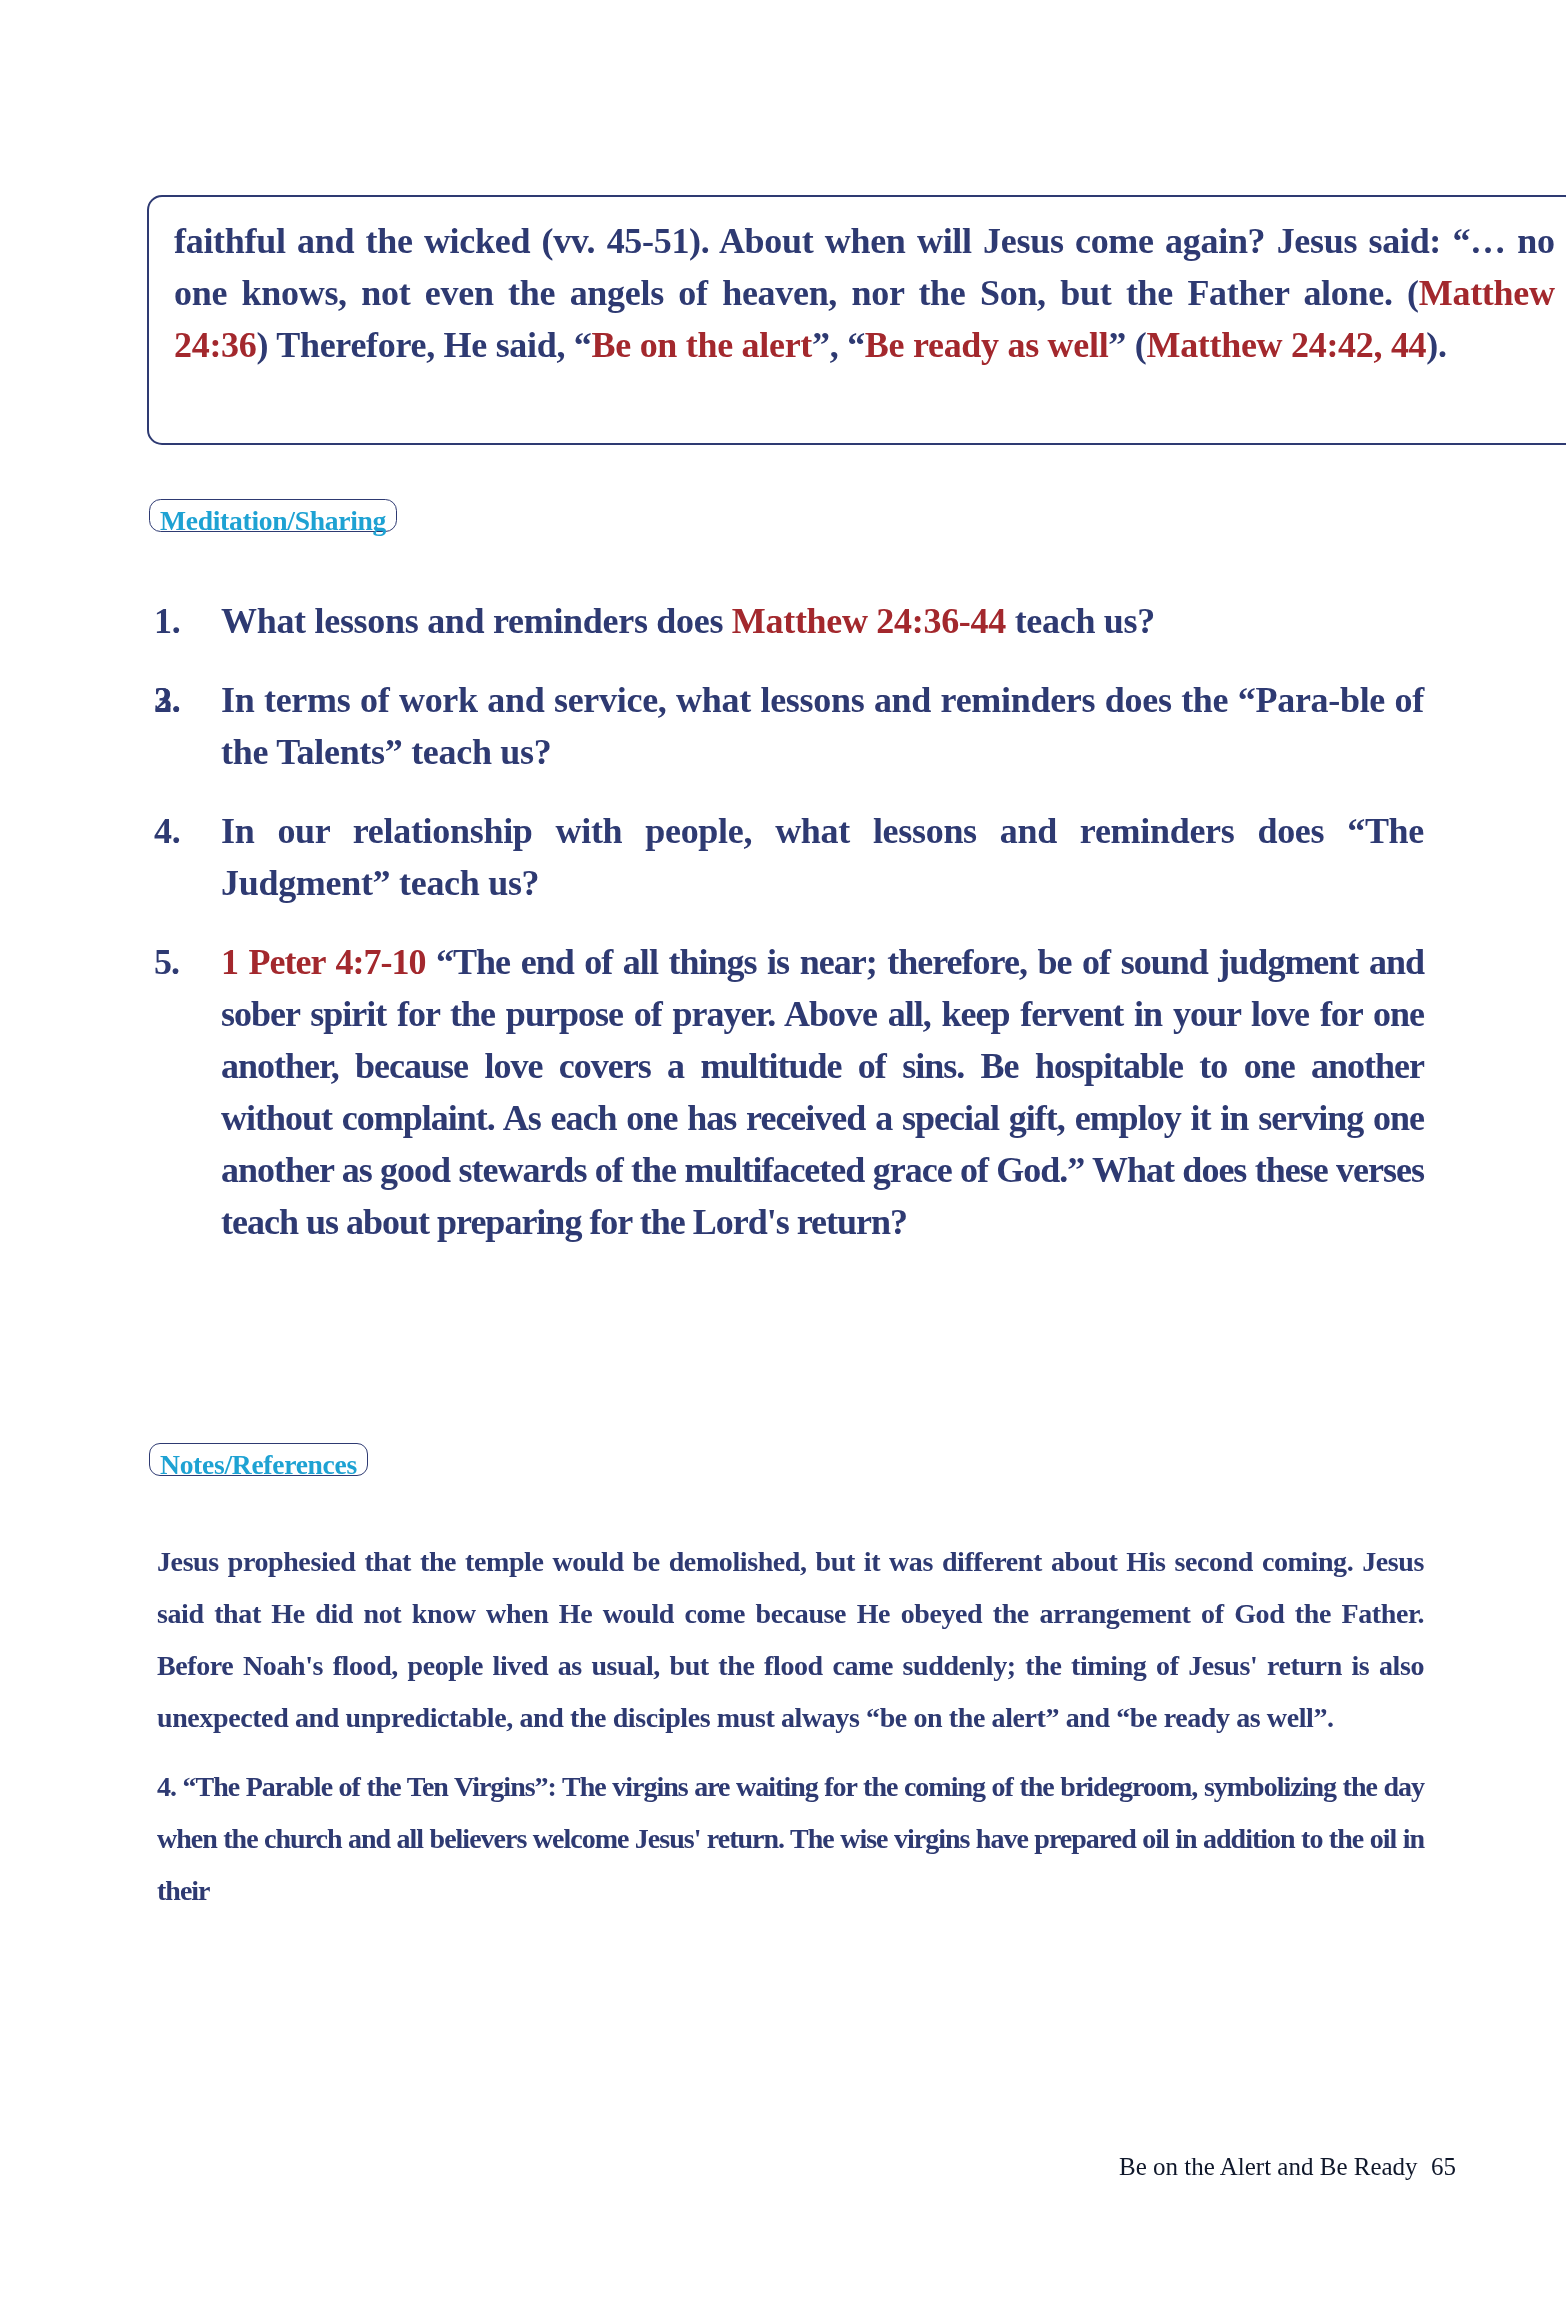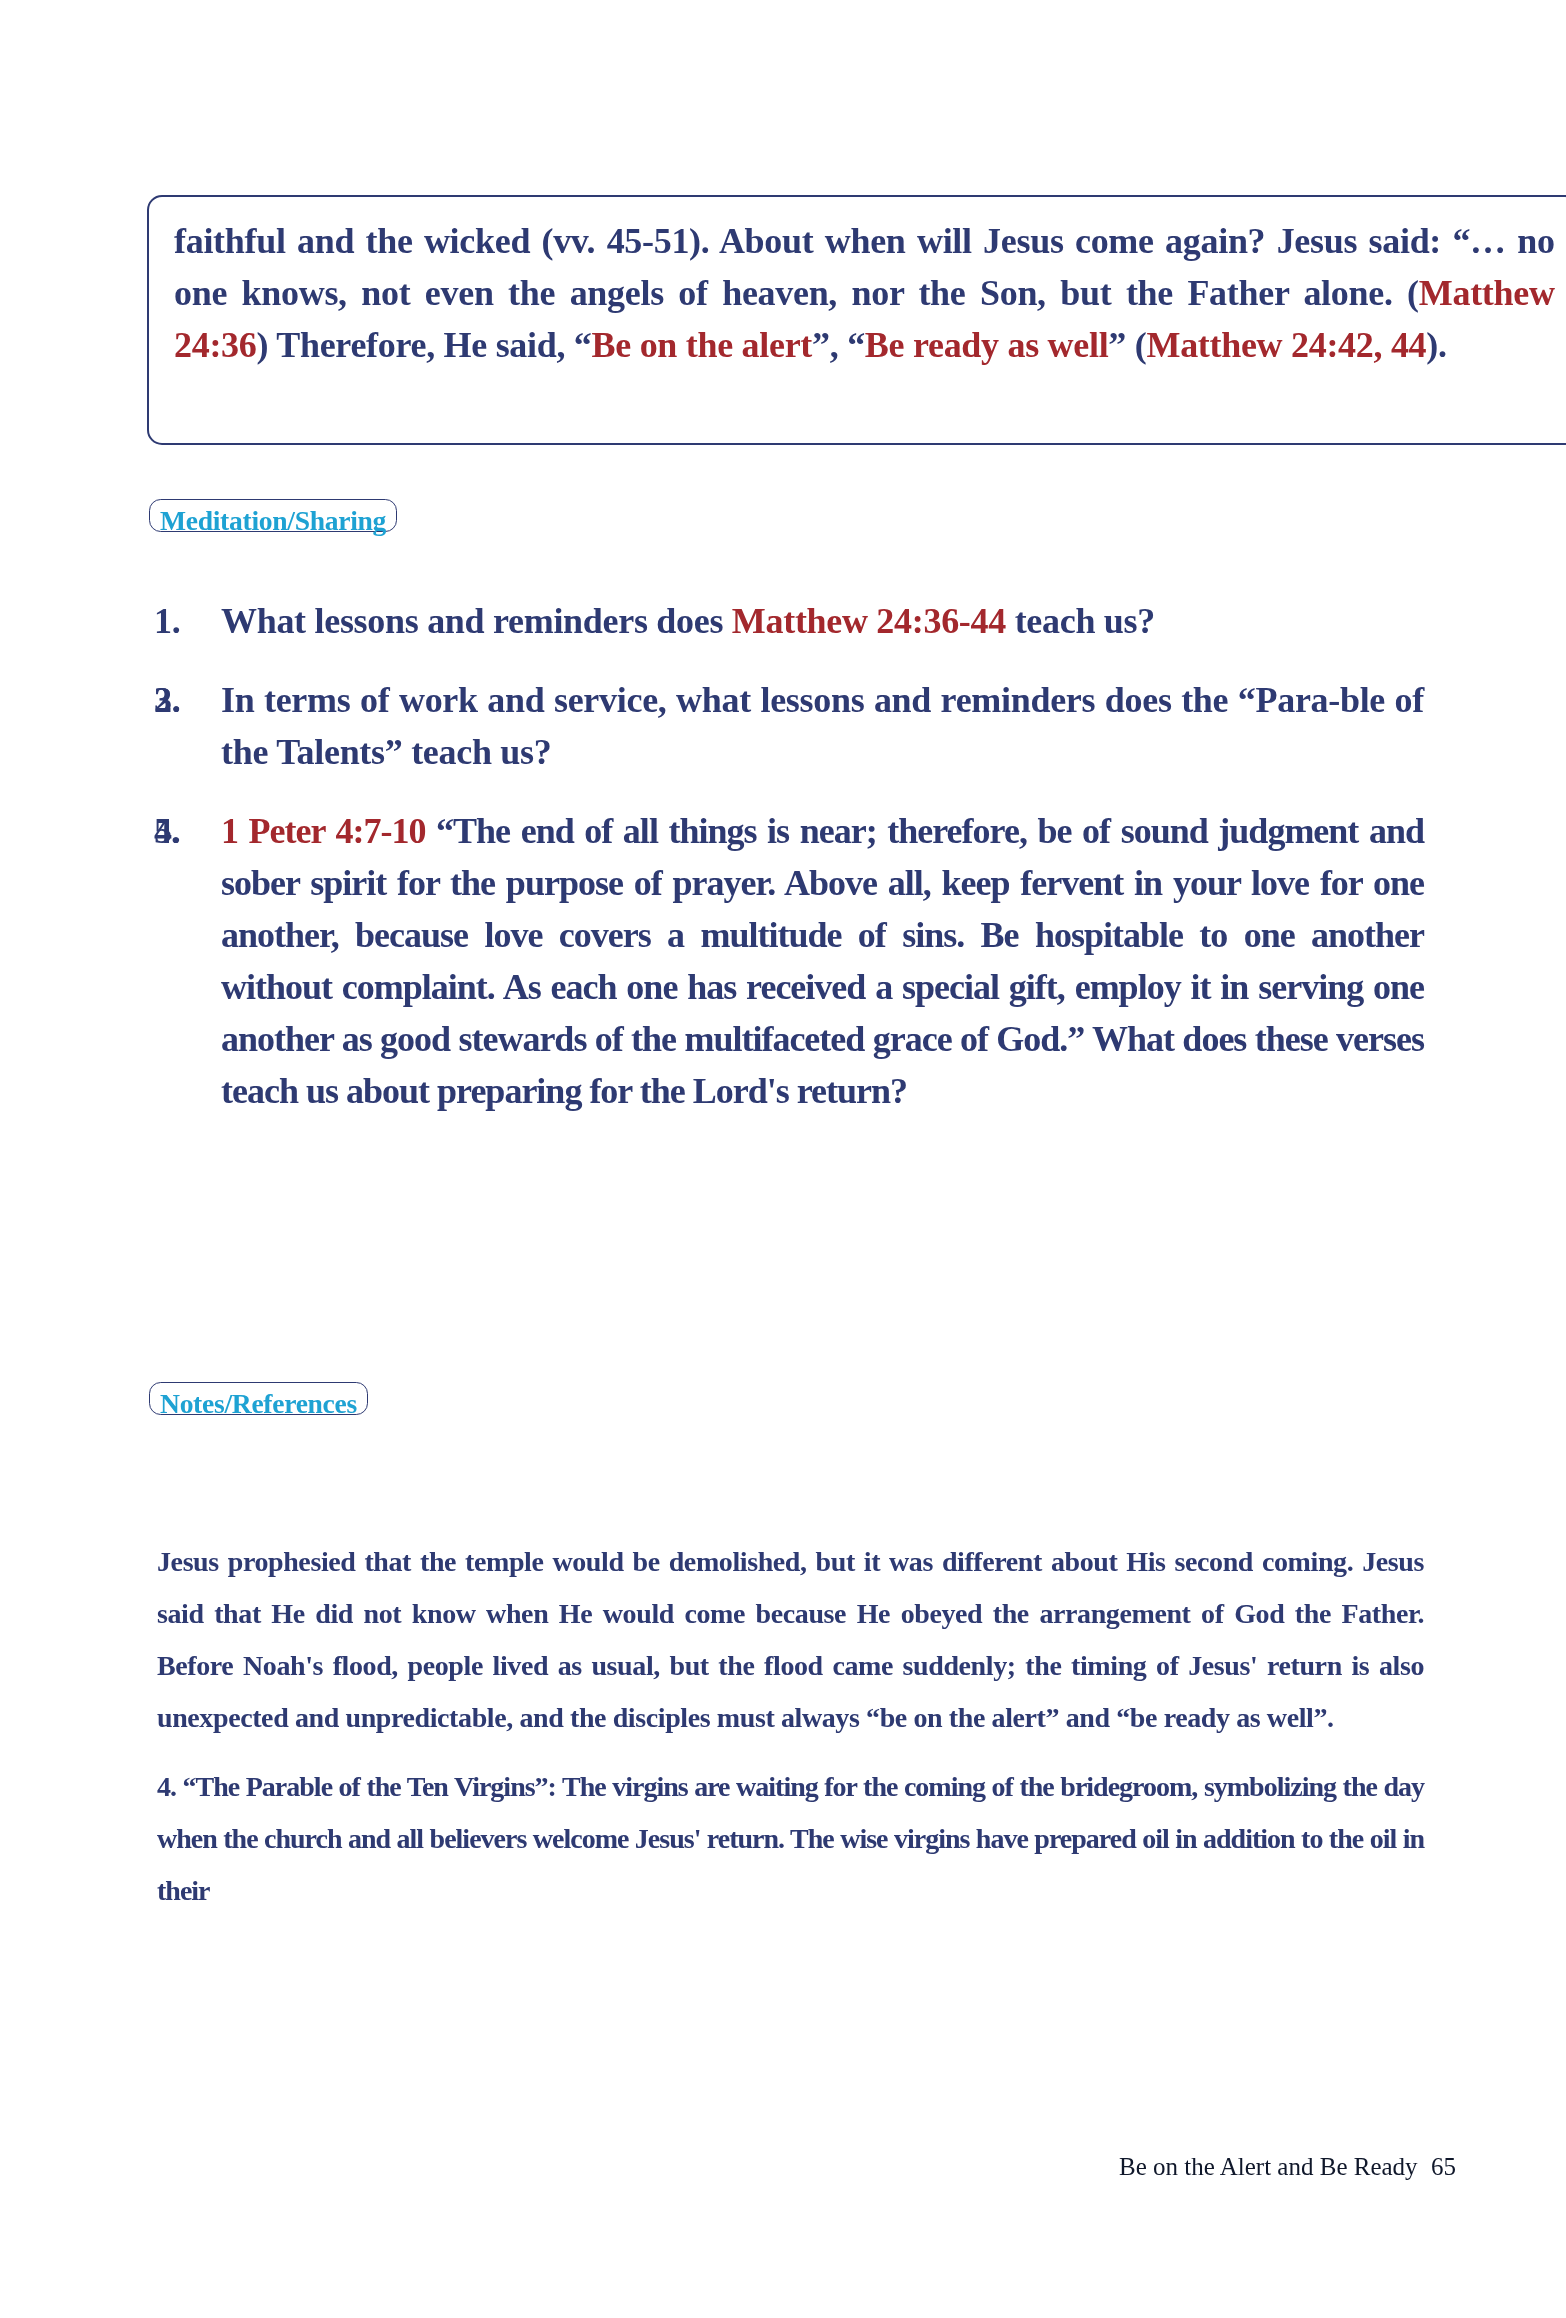--- a/index.html
+++ b/index.html
@@ -12,21 +12,21 @@
     box-sizing: border-box; border: 2.1px solid #2e3a72; border-radius: 15px; }
   .summary-text { position: absolute; left: 25px; right: 23.4px; top: 18.4px;
     font-size: 36px; font-weight: bold; line-height: 52px; text-align: justify;
     letter-spacing: -0.3px; }
   .summary-text p { margin: 0; }
 
   .label-pill { position: absolute; border: 1.7px solid #2e3a72; border-radius: 11.7px;
     color: #1ea2d3; font-weight: bold; font-size: 27.6px; line-height: 42px;
     padding: 0 10px; box-sizing: border-box; height: 33px; letter-spacing: -0.3px; }
   #label-meditation { left: 149px; top: 499px; }
-  #label-notes { left: 149px; top: 1382px; }
+  #label-notes { left: 149px; top: 1443px; border-radius: 11px; }
 
   .questions { position: absolute; left: 154px; top: 595px; width: 1270px; margin: 0; padding: 0; list-style: none; }
   .q { position: relative; font-size: 36px; font-weight: bold; line-height: 52px;
        padding-left: 67px; margin-bottom: 27px; text-align: justify; letter-spacing: -0.3px; }
   .q .num { position: absolute; left: 0; top: 0; }
   .q5 { letter-spacing: -1px; }
 
   .notes { position: absolute; left: 157px; top: 1536px; width: 1267px; }
   .note-head { font-size: 36px; font-weight: bold; line-height: 52px; margin: 0; letter-spacing: -0.3px; }
   .note-para { font-size: 28px; font-weight: bold; line-height: 52px; margin: 0 0 16.7px 0;
@@ -56,20 +56,21 @@
   </li>
   <li class="q">
     <span class="num">2.</span>
   </li>
   <li class="q">
     <span class="num">3.</span>
     <span>In terms of work and service, what lessons and reminders does the “Para-ble of the Talents” teach us?</span>
   </li>
   <li class="q">
     <span class="num">4.</span>
+    <span>In our relationship with people, what lessons and reminders does “The Judgment” teach us?</span>
   </li>
   <li class="q q5">
     <span class="num">5.</span>
     <span class="red">1 Peter 4:7-10</span><span> “The end of all things is near; therefore, be of sound judgment and sober spirit for the purpose of prayer.  Above all, keep fervent in your love for one another, because love covers a multitude of sins.  Be hospitable to one another without complaint.  As each one has received a special gift, employ it in serving one another as good stewards of the multifaceted grace of God.” What does these verses teach us about preparing for the Lord's return?</span>
   </li>
 </ol>
 
 <div class="label-pill" id="label-notes">Notes/References</div>
 
 <div class="notes">

